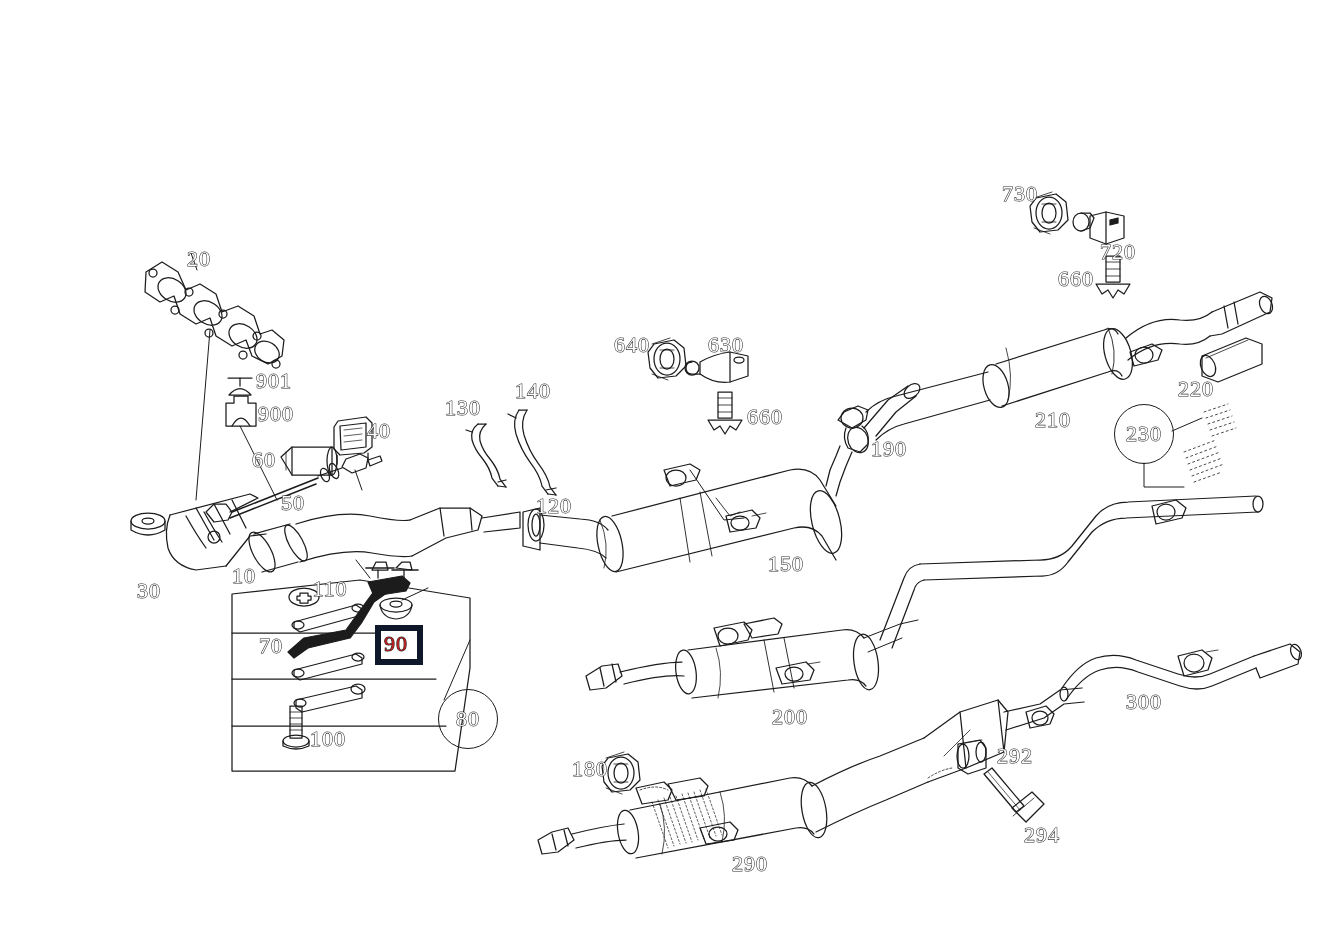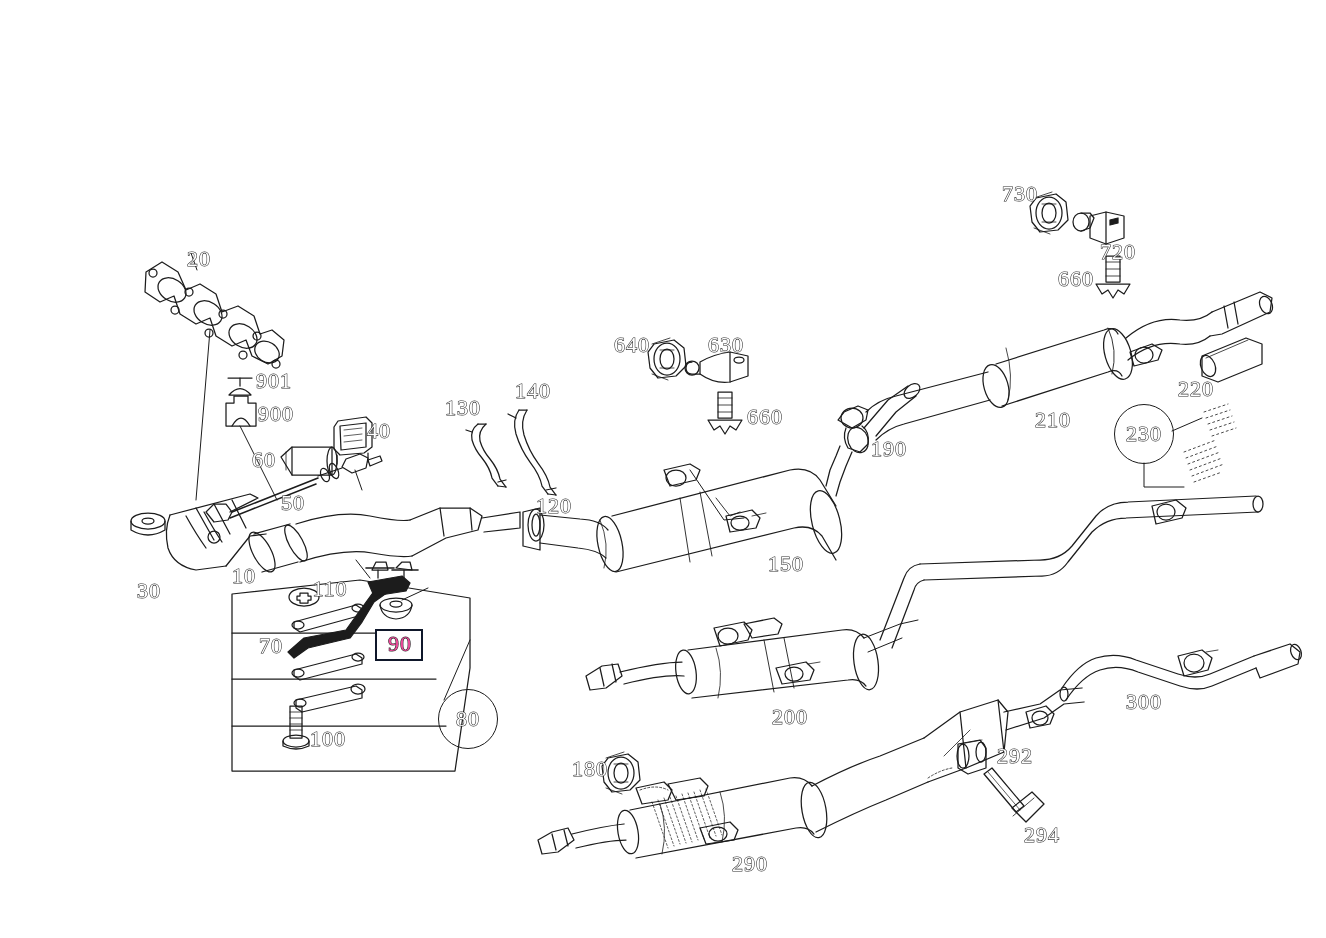--- a/index.html
+++ b/index.html
@@ -7,22 +7,22 @@
   body{width:1326px;height:938px;overflow:hidden;
        font-family:"Liberation Serif", serif;}
   #stage{position:relative;width:1326px;height:938px;background:#fff;}
   #art{position:absolute;inset:0;}
   .lbl{position:absolute;transform:translate(-50%,-50%);
        font-family:Liberation Serif, serif;
        font-size:22px;letter-spacing:1px;color:#ffffff;
        -webkit-text-stroke:1.1px #2b2b2b;
        paint-order:stroke fill;
        white-space:nowrap;line-height:1;user-select:none;}
-  .lbl.hl{color:#ec4899;background:#ffffff;border:2px solid #0f172a;
-          padding:2px 9px 4px 11px;-webkit-text-stroke:1.1px #2b2b2b;}
+  .lbl.hl{color:#b91c1c;background:#ffffff;border:6px solid #0f172a;
+          padding:2px 9px 4px 3px;-webkit-text-stroke:1.1px #2b2b2b;}
   .circ{position:absolute;transform:translate(-50%,-50%);
         width:58px;height:58px;border:1.4px solid #1c1c1c;border-radius:50%;
         display:flex;align-items:center;justify-content:center;background:transparent;}
   .circ .lbl{position:static;transform:none;}
 </style>
 </head>
 <body>
 
 <div id="stage">
 

